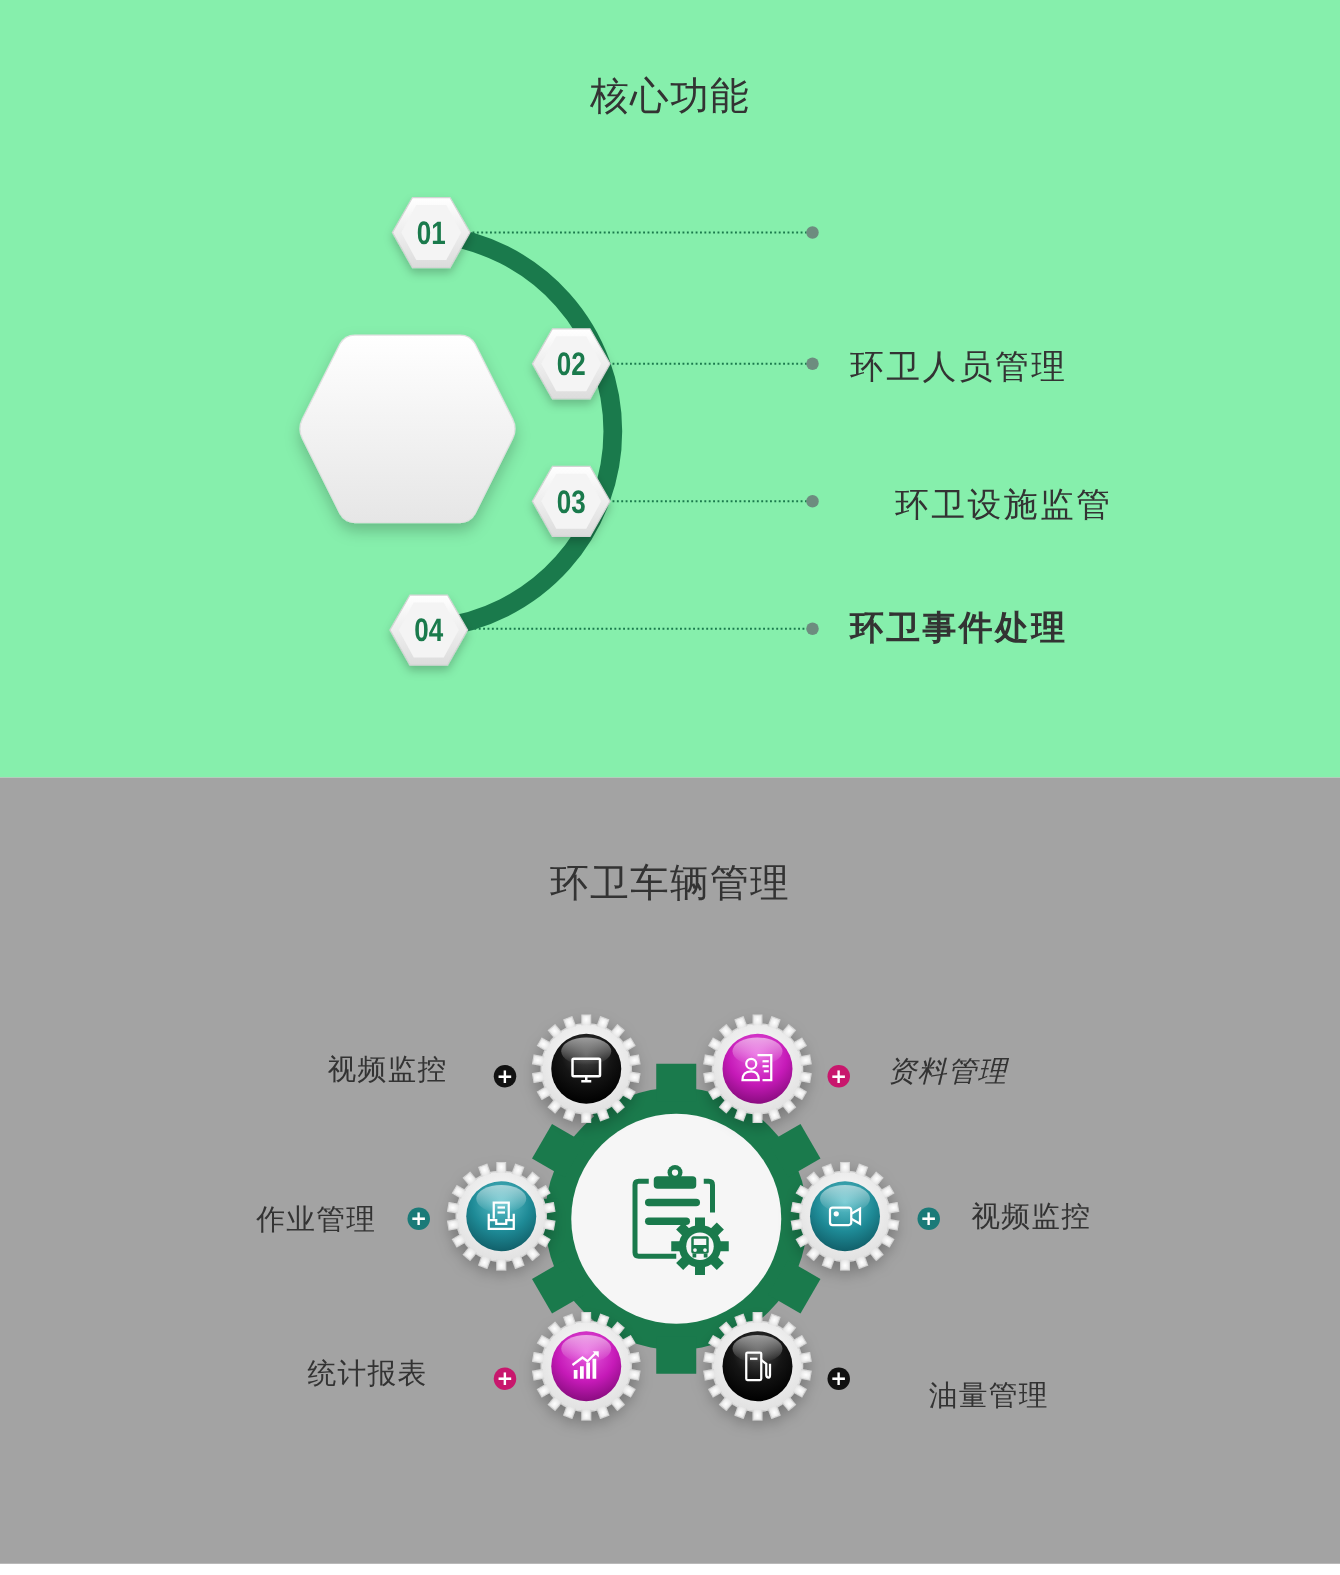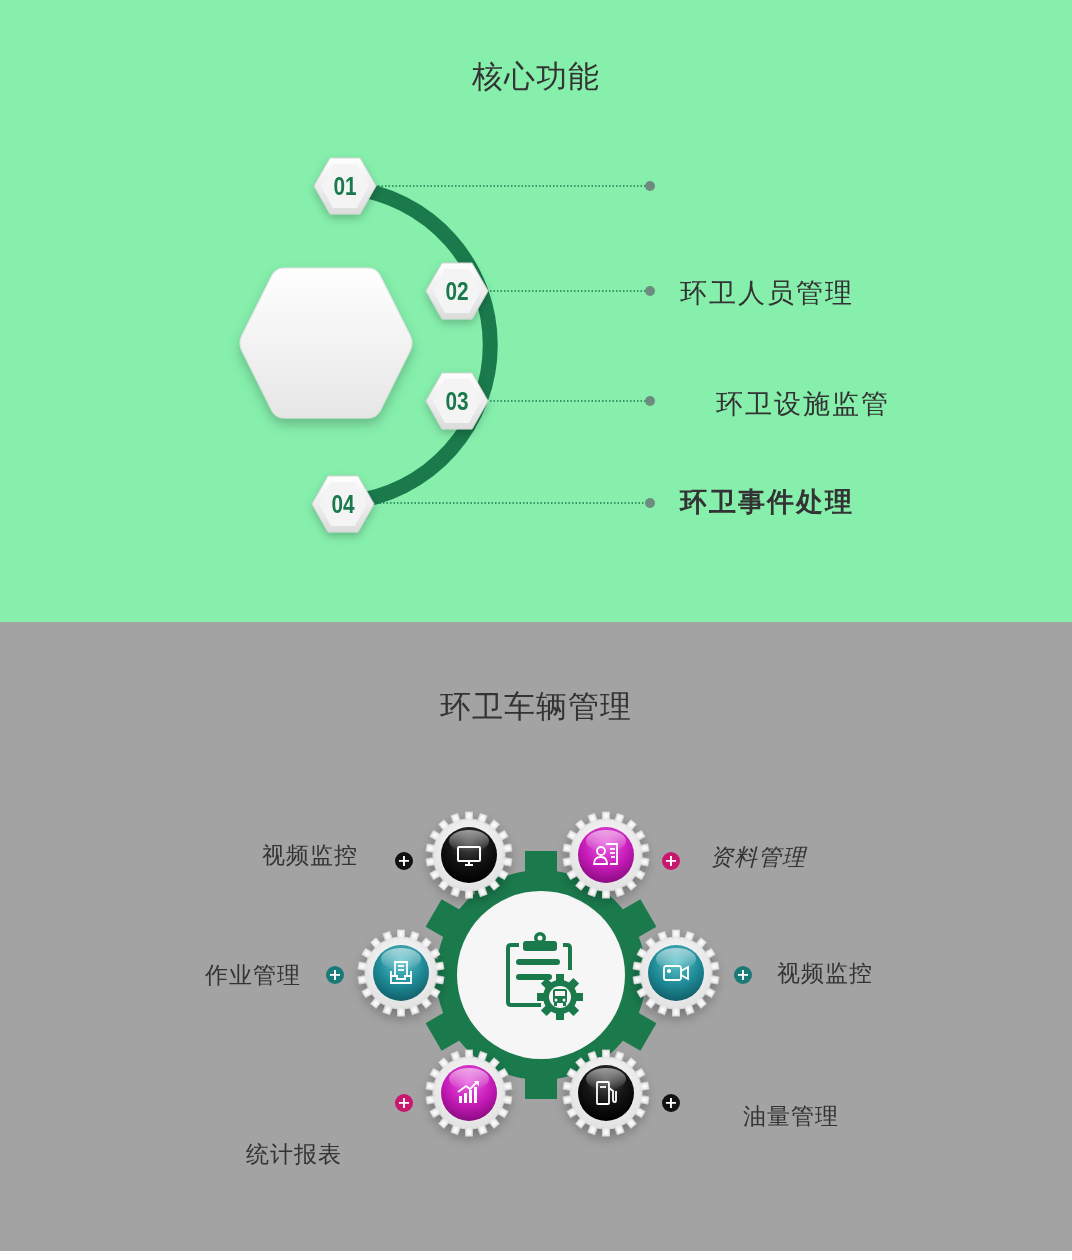--- a/index.html
+++ b/index.html
@@ -298,14 +298,14 @@
     <span style="display:block;background:#c8176d;border-radius:50%;">+</span>
   </div>
 <div class="plus" style="left:662px;top:1094px;">
     <span style="display:block;background:#111;border-radius:50%;">+</span>
   </div>
 
 <div class="mod-label" style="left:262px;top:840px;">视频监控</div>
 <div class="mod-label" style="left:710px;top:842px;font-style:italic;">资料管理</div>
 <div class="mod-label" style="left:205px;top:960px;">作业管理</div>
 <div class="mod-label" style="left:777px;top:958px;">视频监控</div>
-<div class="mod-label" style="left:246px;top:1139px;text-align:center;">统计报表</div>
+<div class="mod-label" style="left:246px;top:1083px;text-align:center;">统计报表</div>
 <div class="mod-label" style="left:722px;top:1101px;margin-left:21px;">油量管理</div>
 
 </body></html>

